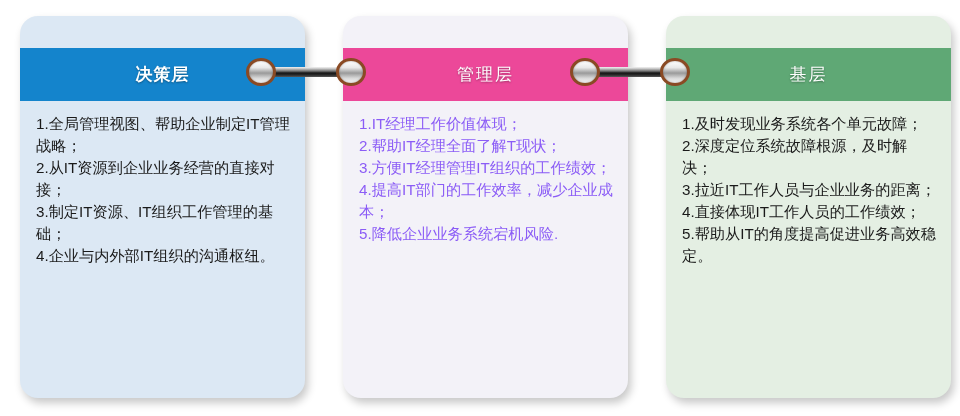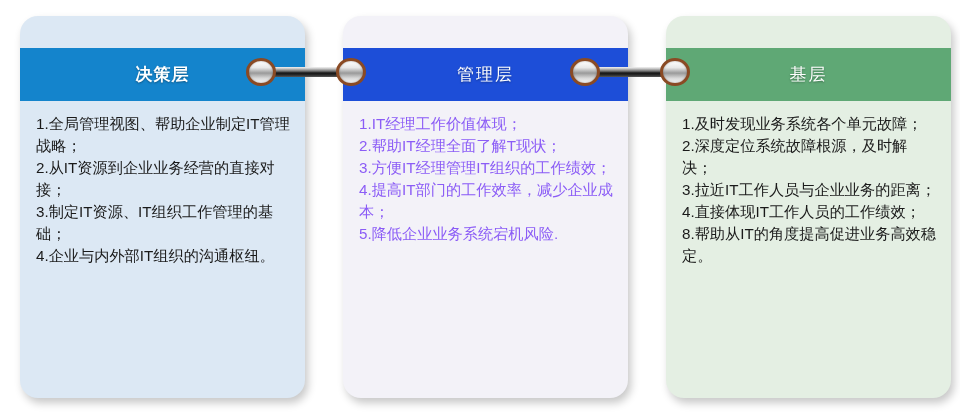--- a/index.html
+++ b/index.html
@@ -42,21 +42,21 @@
     left: 0;
     top: 32px;
     width: 100%;
     height: 53px;
     display: flex;
     align-items: center;
     justify-content: center;
     box-sizing: border-box;
   }
   .c1 .card-header { background: #1484cc; }
-  .c2 .card-header { background: #1d4ed8; }
+  .c2 .card-header { background: #ec4899; }
   .c3 .card-header { background: #5fa875; }
 
   .card-title {
     color: #ffffff;
     font-size: 17px;
     font-weight: bold;
     letter-spacing: 1px;
     text-shadow: 0 1px 2px rgba(0,0,0,0.35);
     line-height: 1;
   }
@@ -150,21 +150,21 @@
 
   <div class="card c3">
     <div class="card-header">
       <span class="card-title">基层</span>
     </div>
     <div class="card-body">
       <div class="body-line">1.及时发现业务系统各个单元故障；</div>
       <div class="body-line">2.深度定位系统故障根源，及时解决；</div>
       <div class="body-line">3.拉近IT工作人员与企业业务的距离；</div>
       <div class="body-line">4.直接体现IT工作人员的工作绩效；</div>
-      <div class="body-line">8.帮助从IT的角度提高促进业务高效稳定。</div>
+      <div class="body-line">5.帮助从IT的角度提高促进业务高效稳定。</div>
     </div>
   </div>
 
   <div class="connector k1">
     <div class="conn-bar"></div>
     <div class="conn-ring left"></div>
     <div class="conn-ring right"></div>
   </div>
 
   <div class="connector k2">

